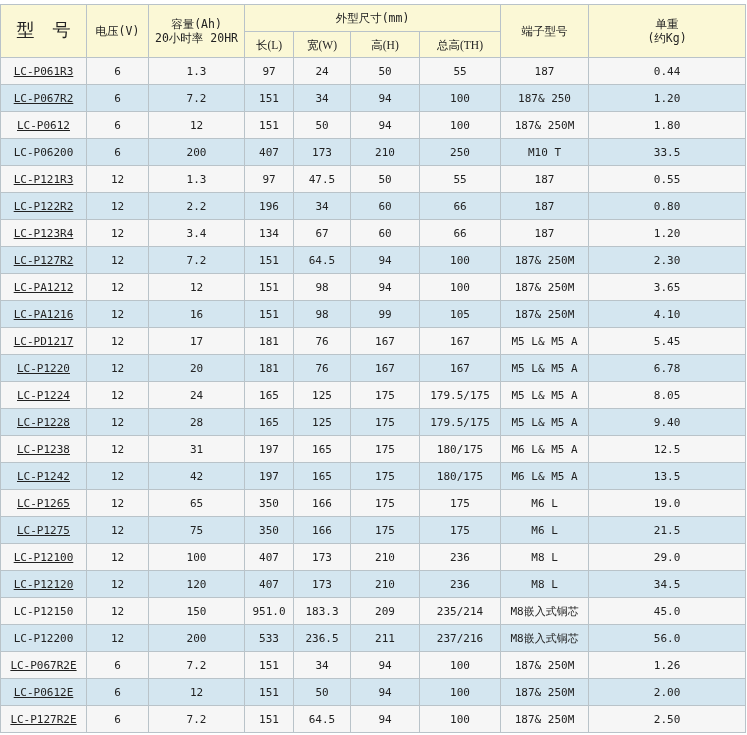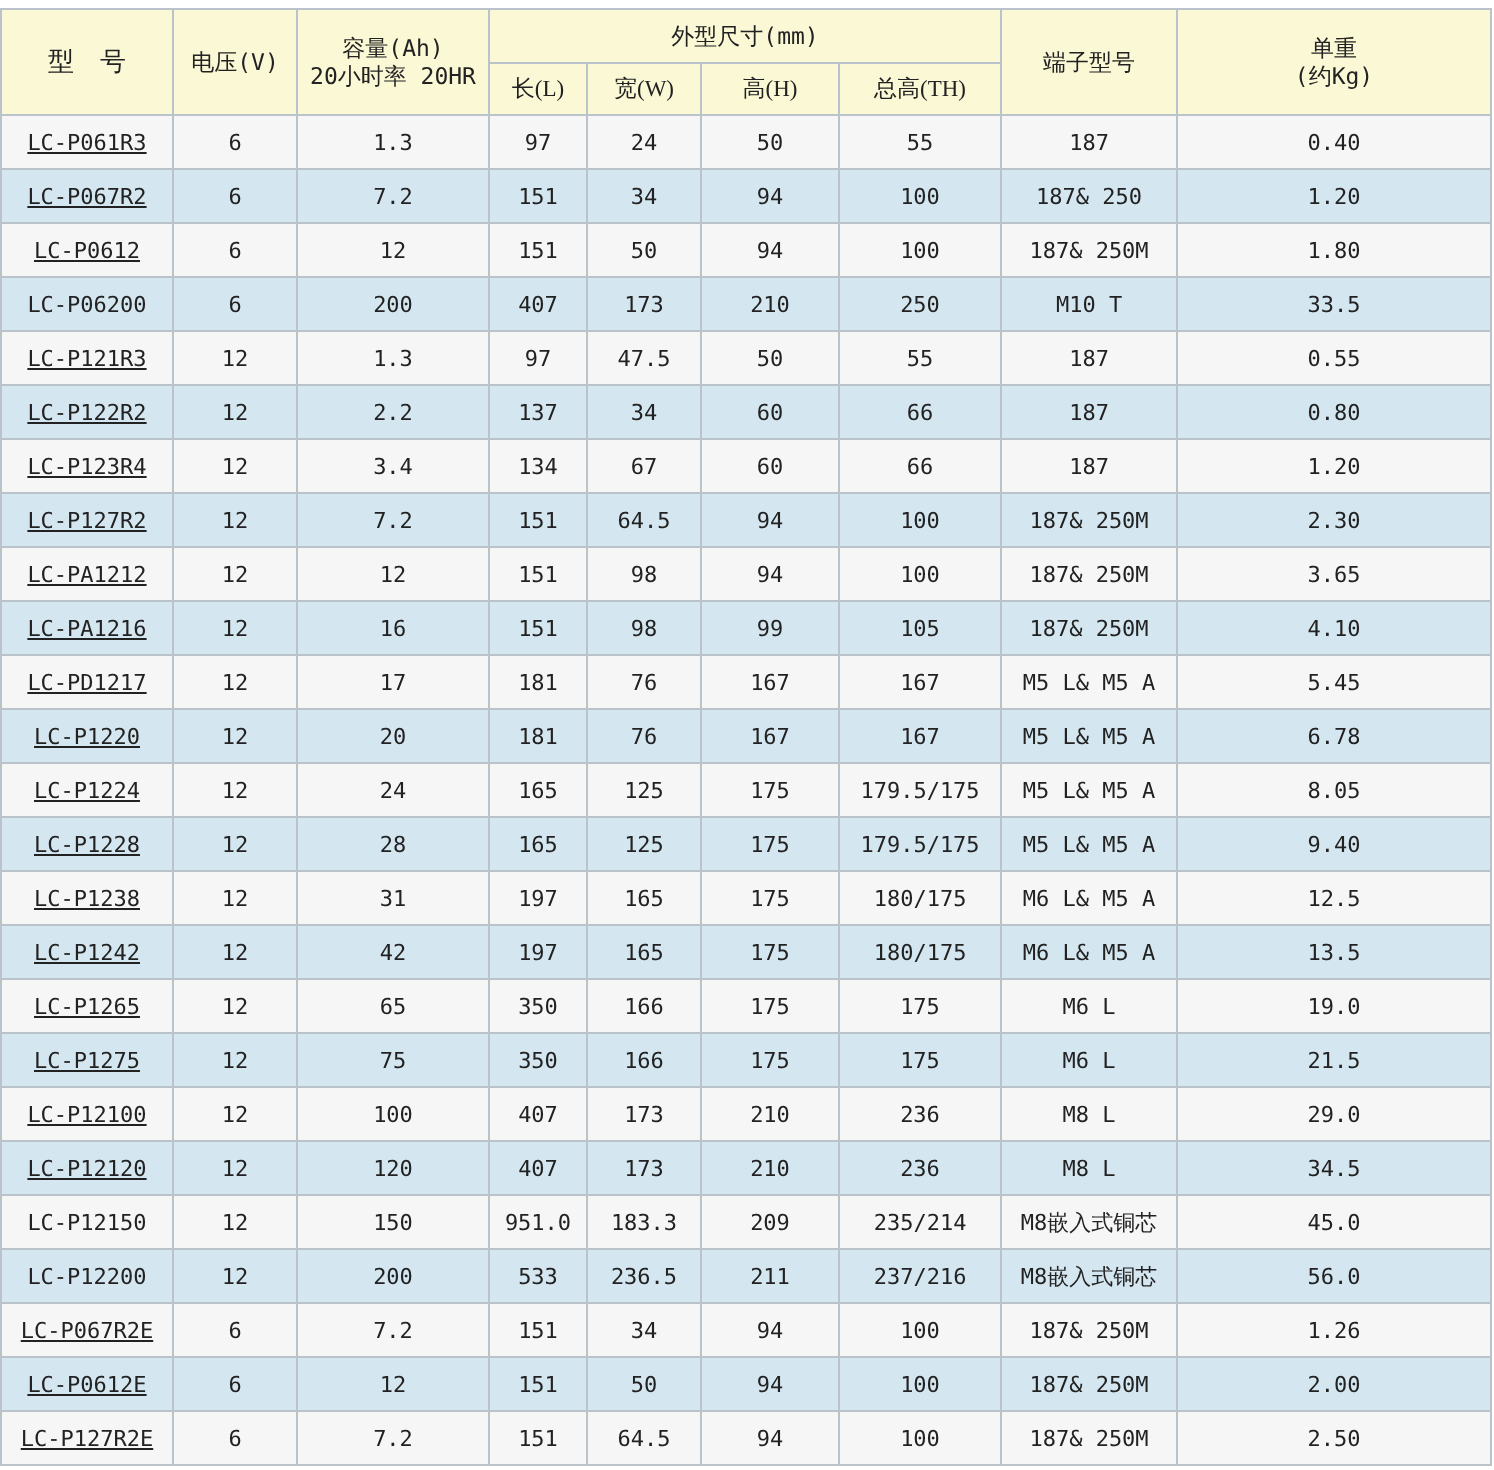--- a/index.html
+++ b/index.html
@@ -46,21 +46,21 @@
       <col style="width:96px">
       <col style="width:49px">
       <col style="width:57px">
       <col style="width:69px">
       <col style="width:81px">
       <col style="width:88px">
       <col style="width:157px">
     </colgroup>
     <thead>
       <tr class="h1">
-        <th rowspan="2"><span style="font-size:13px">型　号</span></th>
+        <th rowspan="2"><span style="font-size:18px">型　号</span></th>
         <th rowspan="2"><span>电压(V)</span></th>
         <th rowspan="2">
           <div>容量(Ah)</div>
           <div>20小时率 20HR</div>
         </th>
         <th colspan="4"><span>外型尺寸(mm)</span></th>
         <th rowspan="2"><span>端子型号</span></th>
         <th rowspan="2">
           <div>单重</div>
           <div>(约Kg)</div>
@@ -76,21 +76,21 @@
     <tbody id="rows">
         <tr class="odd">
           <td><a class="model" href="#">LC-P061R3</a></td>
           <td>6</td>
           <td>1.3</td>
           <td>97</td>
           <td>24</td>
           <td>50</td>
           <td>55</td>
           <td>187</td>
-          <td>0.40</td>
+          <td>0.44</td>
         </tr>
         <tr class="even">
           <td><a class="model" href="#">LC-P067R2</a></td>
           <td>6</td>
           <td>7.2</td>
           <td>151</td>
           <td>34</td>
           <td>94</td>
           <td>100</td>
           <td>187&amp; 250</td>
@@ -126,21 +126,21 @@
           <td>47.5</td>
           <td>50</td>
           <td>55</td>
           <td>187</td>
           <td>0.55</td>
         </tr>
         <tr class="even">
           <td><a class="model" href="#">LC-P122R2</a></td>
           <td>12</td>
           <td>2.2</td>
-          <td>137</td>
+          <td>196</td>
           <td>34</td>
           <td>60</td>
           <td>66</td>
           <td>187</td>
           <td>0.80</td>
         </tr>
         <tr class="odd">
           <td><a class="model" href="#">LC-P123R4</a></td>
           <td>12</td>
           <td>3.4</td>

